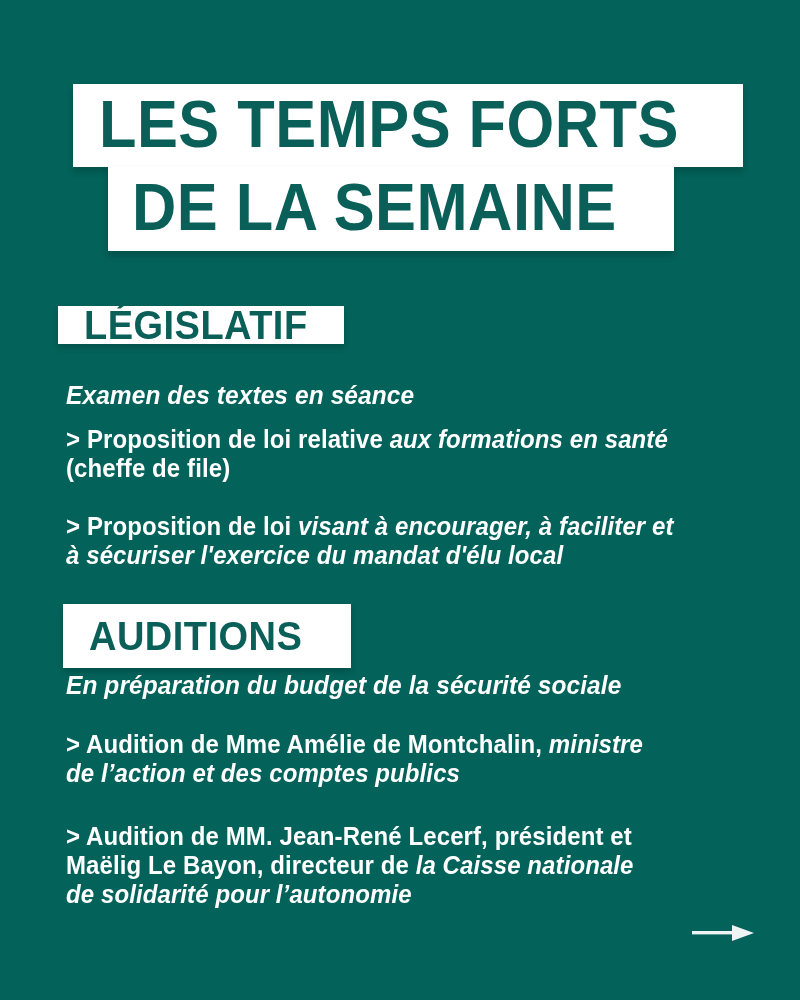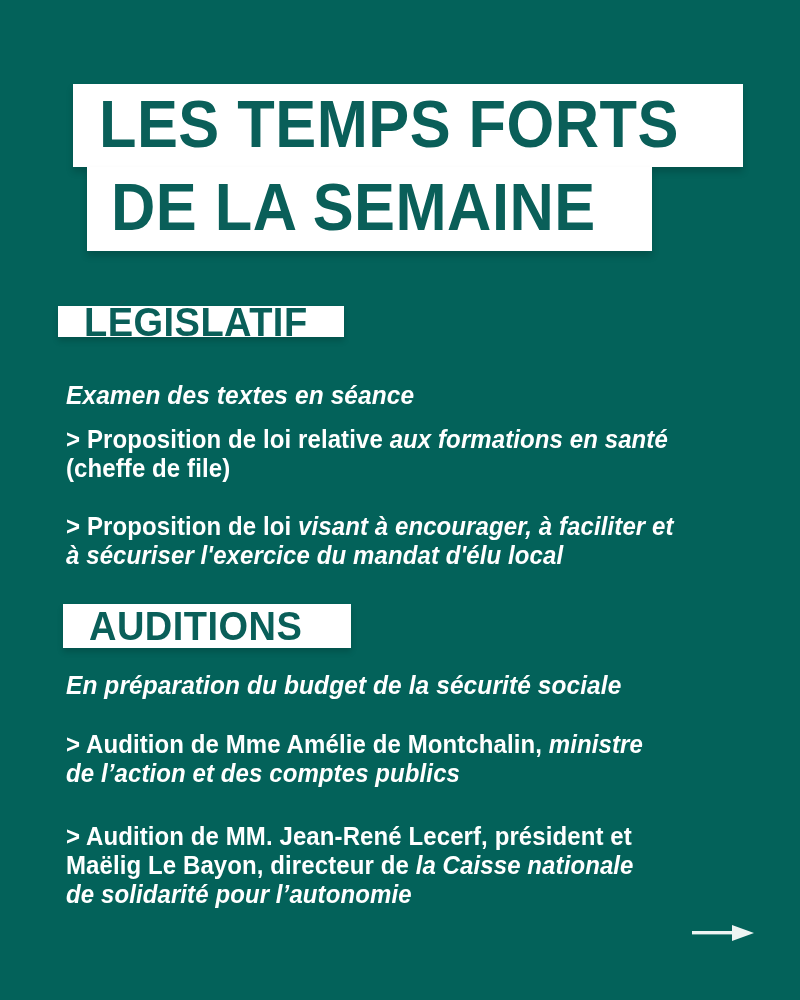--- a/index.html
+++ b/index.html
@@ -25,21 +25,21 @@
   .title-block {
     position: absolute;
     left: 0;
     top: 84px;
     width: 652px;
   }
   .title-row {
     display: flex;
   }
   .title-row.row1 { justify-content: flex-start; }
-  .title-row.row2 { justify-content: flex-end; }
+  .title-row.row2 { justify-content: center; }
 
   .title-box {
     background: #ffffff;
     display: inline-block;
     box-sizing: border-box;
     box-shadow: 0 5px 7px rgba(0,0,0,0.17);
     position: relative;
   }
   .title-box.b1 {
     margin-left: 73px;
@@ -79,28 +79,28 @@
     line-height: 1;
     letter-spacing: 0.5px;
     transform: scaleX(0.95);
     transform-origin: left center;
     white-space: nowrap;
   }
   .section-head.legislatif {
     left: 58px;
     top: 306px;
     width: 286px;
-    height: 31px;
+    height: 38px;
     padding-left: 26px;
   }
   .section-head.auditions {
     left: 63px;
     top: 604px;
     width: 288px;
-    height: 44px;
+    height: 64px;
     padding-left: 26px;
   }
 
   
   .body-text {
     position: absolute;
     left: 66px;
     width: 690px;
     color: #ffffff;
     font-family: "Liberation Sans Narrow", "Liberation Sans", sans-serif;

